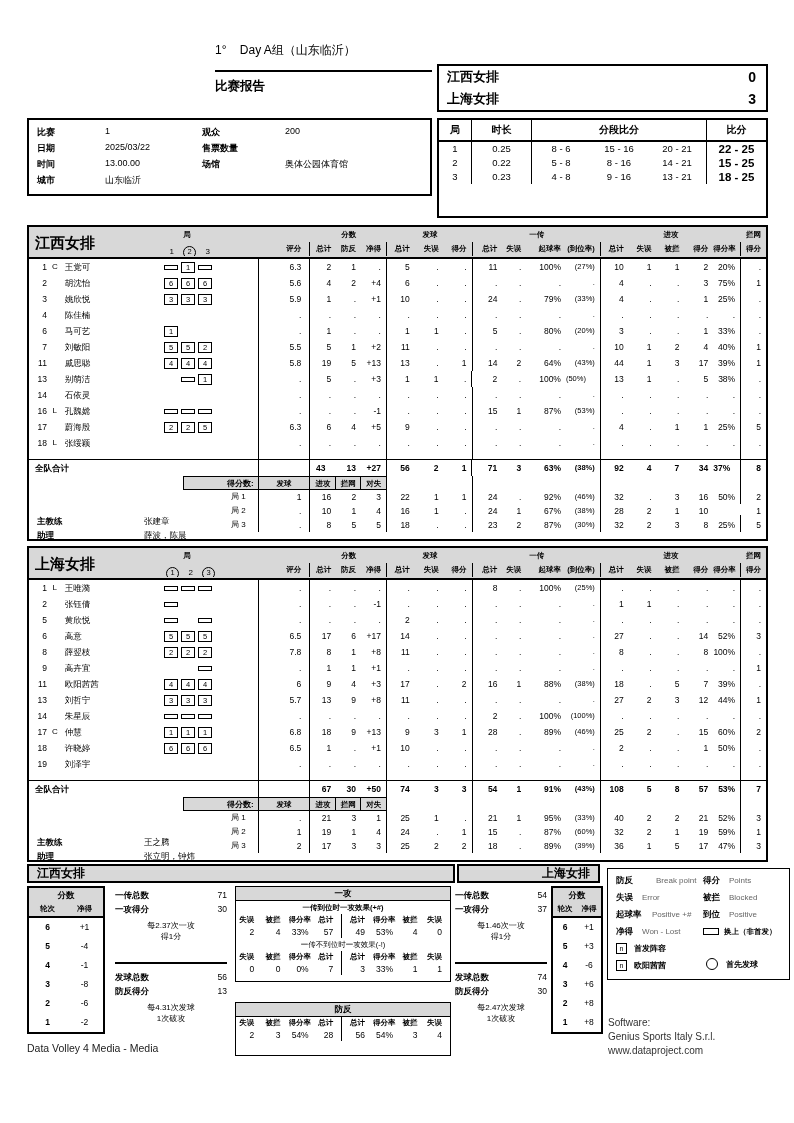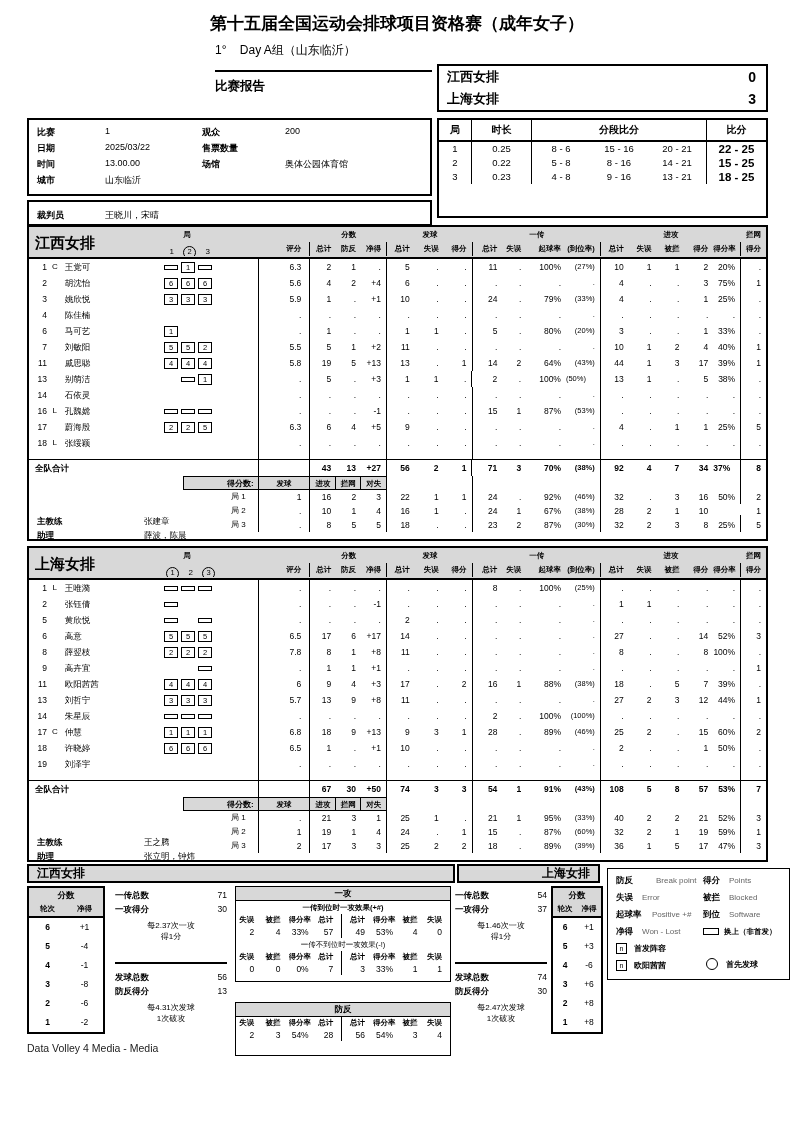--- a/index.html
+++ b/index.html
@@ -43,21 +43,20 @@
   .ocirc{display:inline-block;width:12px;height:12px;border:1px solid #000;border-radius:50%;box-sizing:border-box;}
   .note{font-size:8px;text-align:center;}
   .statlbl{font-size:8.5px;font-weight:bold;}
   .statval{font-size:8.5px;}
 </style>
 </head>
 <body>
 
 <div class="page">
 
-  <div class="abs title">第十五届全国运动会排球项目资格赛（成年女子）</div>
   <div class="abs subtitle">1°    Day A组（山东临沂）</div>
   <div class="abs hr1"></div>
   <div class="abs report-label">比赛报告</div>
 
   <div class="abs box2" style="left:437px;top:64px;width:331px;height:48px;">
     <div class="row">
       <div class="cell score-team">江西女排</div>
       <div class="cell score-num">0</div>
     </div>
     <div class="row">
@@ -75,24 +74,20 @@
       <div class="abs val" style="left: 76px; top: 22px;">2025/03/22</div>
       <div class="abs lbl" style="left: 173px; top: 22px;">售票数量</div>
       <div class="abs lbl" style="left: 8px; top: 38px;">时间</div>
       <div class="abs val" style="left: 76px; top: 38px;">13.00.00</div>
       <div class="abs lbl" style="left: 173px; top: 38px;">场馆</div>
       <div class="abs val" style="left: 256px; top: 38px;">奥体公园体育馆</div>
       <div class="abs lbl" style="left: 8px; top: 54px;">城市</div>
       <div class="abs val" style="left: 76px; top: 54px;">山东临沂</div>
     </div>
 
-  <div class="abs box2" style="left:27px;top:200px;width:405px;height:26px;">
-    <div class="abs lbl" style="left:8px;top:7px;">裁判员</div>
-    <div class="abs val" style="left:76px;top:7px;">王晓川，宋晴</div>
-  </div>
 
   <div class="abs box2" style="left:437px;top:118px;width:331px;height:100px;" id="set-box">
       <div class="row" style="height: 20px; line-height: 20px; border-bottom: 2px solid rgb(0, 0, 0);">
         <div class="cell sethdr ctr b-r" style="width: 33px;">局</div>
         <div class="cell sethdr ctr b-r" style="width: 60px;">时长</div>
         <div class="cell sethdr ctr b-r" style="width: 175px;">分段比分</div>
         <div class="cell sethdr ctr" style="width: 59px;">比分</div>
       </div>
       <div style="height: 58px;">
         <div class="row" style="height: 14px; line-height: 14px;">
@@ -500,29 +495,29 @@
         <div class="cell " style="width: 28px;"></div>
         <div class="cell " style="width: 28px;"></div>
         <div class="cell " style="width: 28px;"></div>
         <div class="cell " style="width: 29px;"></div>
         <div class="cell b-r" style="width: 28px;"></div>
         <div class="cell " style="width: 25px;"></div>
       </div>
       <div class="row" style="height: 16px; line-height: 16px; border-top: 1px solid rgb(0, 0, 0);">
         <div class="cell pcell bold b-r" style="width: 231px; padding-left: 6px;">全队合计</div>
         <div class="cell b-r" style="width: 52px;"></div>
-        <div class="cell pcell ra bold" style="width: 26px; padding-right: 5px;">43</div>
+        <div class="cell pcell ra bold" style="width: 26px; padding-right: 5px; text-align: center;">43</div>
         <div class="cell pcell ra bold" style="width: 25px; padding-right: 5px;">13</div>
         <div class="cell pcell ra b-r bold" style="width: 26px; padding-right: 5px;">+27</div>
         <div class="cell pcell ra bold" style="width: 28px; padding-right: 5px;">56</div>
         <div class="cell pcell ra bold" style="width: 29px; padding-right: 5px;">2</div>
         <div class="cell pcell ra b-r bold" style="width: 29px; padding-right: 5px;">1</div>
         <div class="cell pcell ra bold" style="width: 30px; padding-right: 5px;">71</div>
         <div class="cell pcell ra bold" style="width: 24px; padding-right: 5px;">3</div>
-        <div class="cell pcell ra bold" style="width: 40px; padding-right: 5px;">70%</div>
+        <div class="cell pcell ra bold" style="width: 40px; padding-right: 5px;">63%</div>
         <div class="cell pcell ra b-r bold" style="width: 35px; padding-right: 5px; font-size: 7.5px;">(38%)</div>
         <div class="cell pcell ra bold" style="width: 28px; padding-right: 5px; text-align: right;">92</div>
         <div class="cell pcell ra bold" style="width: 28px; padding-right: 5px;">4</div>
         <div class="cell pcell ra bold" style="width: 28px; padding-right: 5px;">7</div>
         <div class="cell pcell ra bold" style="width: 29px; padding-right: 5px;">34</div>
         <div class="cell pcell ra b-r bold" style="width: 28px; padding-right: 20px;">37%</div>
         <div class="cell pcell ra bold" style="width: 25px; padding-right: 5px;">8</div>
       </div>
       <div style="position: relative; height: 70px;">
         <div class="row" style="height: 14px; line-height: 14px;">
@@ -1259,26 +1254,31 @@
       <div class="abs eng" style="left: 34px; top: 24px;">Error</div>
       <div class="abs legterm" style="left: 8px; top: 40px;">起球率</div>
       <div class="abs eng" style="left: 44px; top: 41px;">Positive +#</div>
       <div class="abs legterm" style="left: 8px; top: 57px;">净得</div>
       <div class="abs eng" style="left: 34px; top: 58px;">Won - Lost</div>
       <div class="abs legterm" style="left: 95px; top: 6px;">得分</div>
       <div class="abs eng" style="left: 121px; top: 7px;">Points</div>
       <div class="abs legterm" style="left: 95px; top: 23px;">被拦</div>
       <div class="abs eng" style="left: 121px; top: 24px;">Blocked</div>
       <div class="abs legterm" style="left: 95px; top: 40px;">到位</div>
-      <div class="abs eng" style="left: 121px; top: 41px;">Software</div>
+      <div class="abs eng" style="left: 121px; top: 41px;">Positive</div>
       <span class="obar" style="position: absolute; left: 95px; top: 59px;"></span>
       <div class="abs legterm" style="left: 116px; top: 58px; font-size: 7.5px;">换上（非首发）</div>
       <span class="nbox" style="position: absolute; left: 8px; top: 74px;">n</span>
       <div class="abs legterm" style="left: 26px; top: 74px; font-size: 8px;">首发阵容</div>
       <span class="nbox" style="position: absolute; left: 8px; top: 91px;">n</span>
       <div class="abs legterm" style="left: 26px; top: 91px; font-size: 8px;">欧阳茜茜</div>
       <span class="ocirc" style="position: absolute; left: 98px; top: 89px;"></span>
       <div class="abs legterm" style="left: 118px; top: 90px; font-size: 8px;">首先发球</div>
     </div>
 
+  <div class="abs" style="left:608px;top:1016px;font-size:10px;line-height:14px;color:#333;">
+    <div>Software:</div>
+    <div>Genius Sports Italy S.r.l.</div>
+    <div>www.dataproject.com</div>
+  </div>
   <div class="abs" style="left:27px;top:1042px;font-size:10.5px;color:#222;">Data Volley 4 Media - Media</div>
 
 </div>
 
 </body></html>

